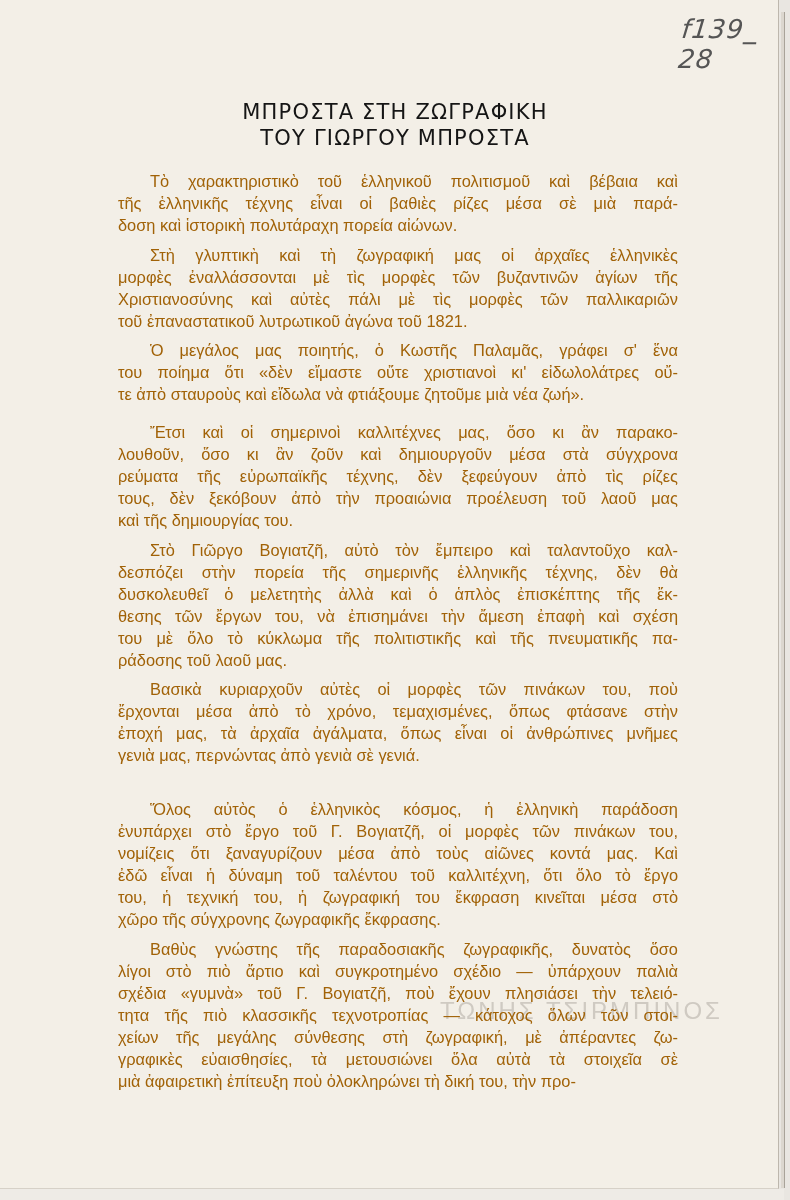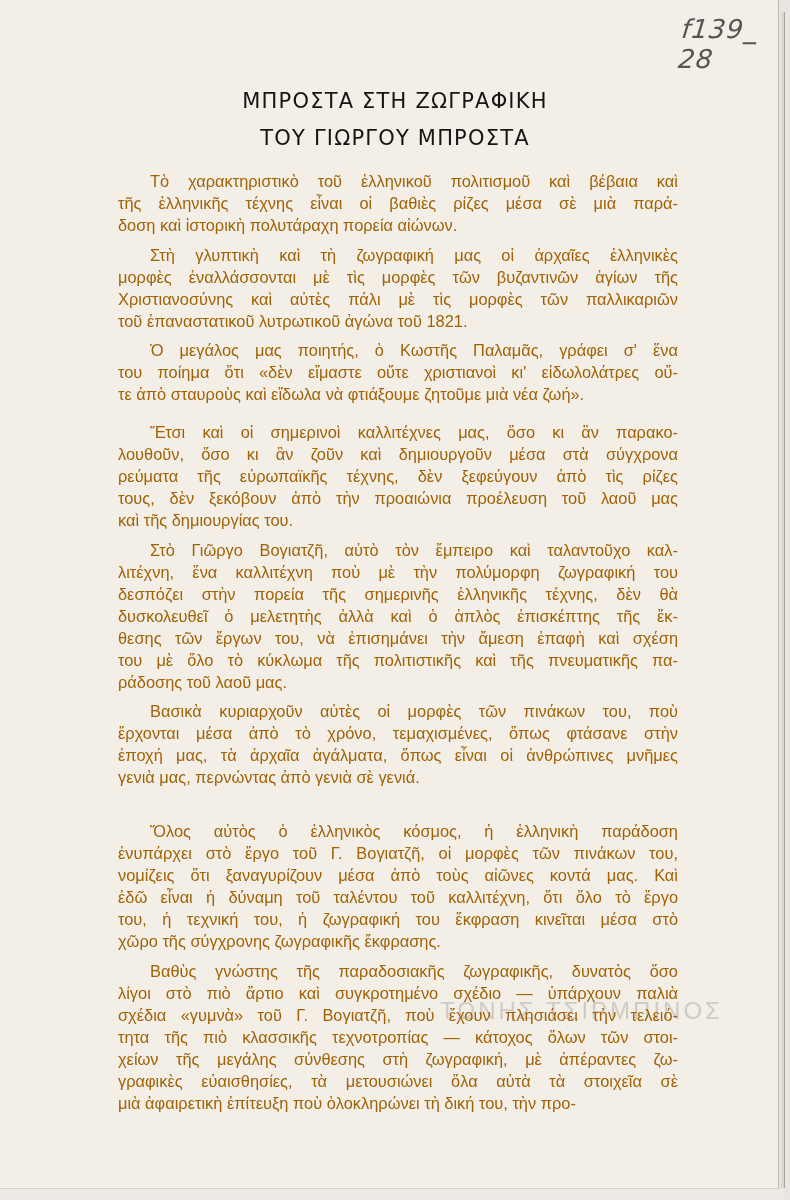--- a/index.html
+++ b/index.html
@@ -35,21 +35,21 @@
   .ghost {
     position: absolute; left: 440px; top: 997px;
     font-family: "Liberation Sans", sans-serif;
     font-size: 24px; color: #cfcac2; letter-spacing: 3px;
   }
   .title {
     position: absolute; left: 0; width: 790px; text-align: center;
     font-family: "DejaVu Sans", sans-serif;
     font-size: 21px; color: #151515; letter-spacing: 1.2px;
   }
-  .t1 { top: 89px; }
+  .t1 { top: 100px; }
   .t2 { top: 126px; }
   .body {
     position: absolute; left: 118px; top: 170px; width: 560px;
     font-family: "Liberation Sans", sans-serif;
     font-size: 16.4px; line-height: 22px; color: #a16207;
   }
   .para { margin: 0 0 7.5px 0; text-indent: 32px; text-align: justify; }
   .line { display: block; white-space: nowrap; text-align: justify; text-align-last: justify; }
   .line.last { text-align-last: left; }
   .line.first { text-indent: 32px; }
@@ -83,21 +83,20 @@
       </div>
       <div class="para" style="text-indent: 0px; margin-top: 16px;">
         <span class="line first">Ἔτσι καὶ οἱ σημερινοὶ καλλιτέχνες μας, ὅσο κι ἂν παρακο-</span>
         <span class="line">λουθοῦν, ὅσο κι ἂν ζοῦν καὶ δημιουργοῦν μέσα στὰ σύγχρονα</span>
         <span class="line">ρεύματα τῆς εὐρωπαϊκῆς τέχνης, δὲν ξεφεύγουν ἀπὸ τὶς ρίζες</span>
         <span class="line">τους, δὲν ξεκόβουν ἀπὸ τὴν προαιώνια προέλευση τοῦ λαοῦ μας</span>
         <span class="line last">καὶ τῆς δημιουργίας του.</span>
       </div>
       <div class="para" style="text-indent: 0px;">
         <span class="line first">Στὸ Γιῶργο Βογιατζῆ, αὐτὸ τὸν ἔμπειρο καὶ ταλαντοῦχο καλ-</span>
-        <span class="line">λιτέχνη, ἕνα καλλιτέχνη ποὺ μὲ τὴν πολύμορφη ζωγραφική του</span>
         <span class="line">δεσπόζει στὴν πορεία τῆς σημερινῆς ἑλληνικῆς τέχνης, δὲν θὰ</span>
         <span class="line">δυσκολευθεῖ ὁ μελετητὴς ἀλλὰ καὶ ὁ ἁπλὸς ἐπισκέπτης τῆς ἔκ-</span>
         <span class="line">θεσης τῶν ἔργων του, νὰ ἐπισημάνει τὴν ἄμεση ἐπαφὴ καὶ σχέση</span>
         <span class="line">του μὲ ὅλο τὸ κύκλωμα τῆς πολιτιστικῆς καὶ τῆς πνευματικῆς πα-</span>
         <span class="line last">ράδοσης τοῦ λαοῦ μας.</span>
       </div>
       <div class="para" style="text-indent: 0px;">
         <span class="line first">Βασικὰ κυριαρχοῦν αὐτὲς οἱ μορφὲς τῶν πινάκων του, ποὺ</span>
         <span class="line">ἔρχονται μέσα ἀπὸ τὸ χρόνο, τεμαχισμένες, ὅπως φτάσανε στὴν</span>
         <span class="line">ἐποχή μας, τὰ ἀρχαῖα ἀγάλματα, ὅπως εἶναι οἱ ἀνθρώπινες μνῆμες</span>

